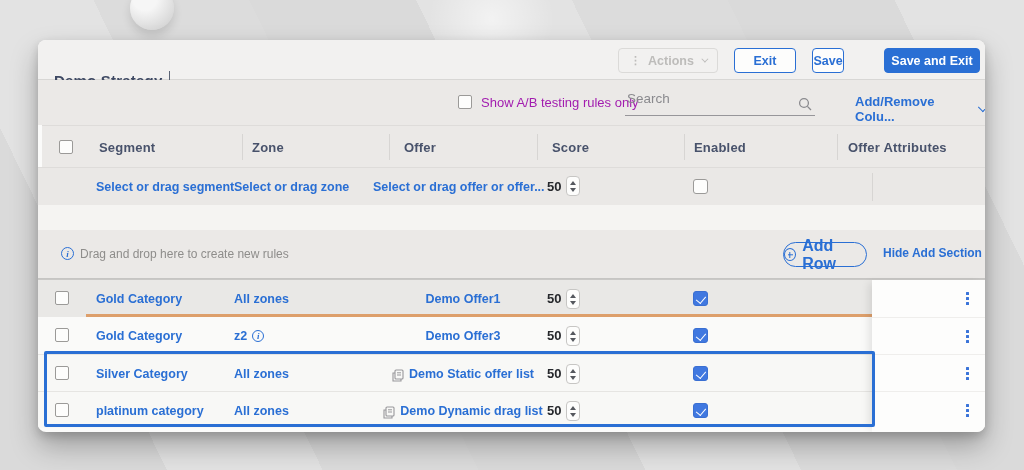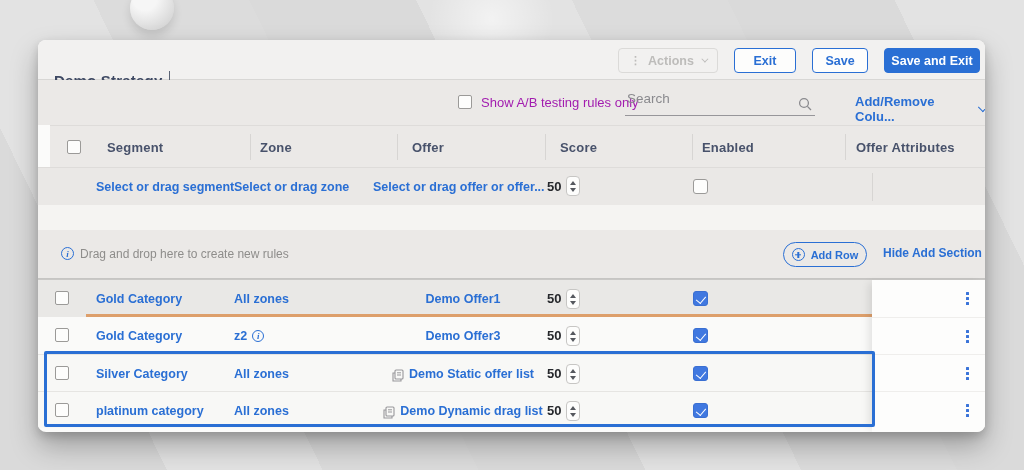--- a/index.html
+++ b/index.html
@@ -24,57 +24,57 @@
   
   .titlebar { position:absolute; left:0; top:0; width:100%; height:40px; background:#f2f1f0; border-bottom:1px solid #d8d7d5; }
   .title-wrap { position:absolute; left:16px; top:9px; height:40px; display:flex; align-items:flex-end; }
   .title { font-size:15px; font-weight:bold; color:#3e4963; letter-spacing:.2px; }
   .caret { width:1px; height:18px; background:#5b6475; margin-left:7px; }
   .btn { position:absolute; top:8px; height:25px; display:flex; align-items:center; justify-content:center;
          border-radius:4px; font-size:12.5px; font-weight:bold; cursor:pointer; }
   .btn-actions { left:580px; width:100px; border:1px solid #dbdad8; color:#bdbcba; background:transparent; gap:7px; font-weight:bold; }
   .btn-outline { border:1.5px solid #2a6fd4; color:#2a6fd4; background:#fdfdfc;text-align:center; }
   .btn-exit { left:696px; width:62px; }
-  .btn-save { left:774px; width:56px; }
+  .btn-save { left:774px; width:32px; }
   .btn-primary { left:846px; width:96px; background:#2a6fd4; color:#fff; border:1.5px solid #2a6fd4; }
   .chev { width:7px; height:7px; border-right:1.5px solid currentColor; border-bottom:1.5px solid currentColor;
           transform:rotate(45deg) translateY(-2px); display:inline-block; }
   .chev.small { width:5px; height:5px; }
   
   .filterbar { position:absolute; left:0; top:40px; width:100%; height:45px; background:#ebe9e7; }
   .ab-check { position:absolute; left:420px; top:15px; width:14px; height:14px; background:#fdfdfc;
               border:1.5px solid #9b9a98; border-radius:2px; cursor:pointer; }
   .ab-label { position:absolute; left:443px; top:15px; font-size:13px; color:#a21caf; }
   .search-box { position:absolute; left:587px; top:9px; width:190px; height:27px; border-bottom:1px solid #97969a; cursor:text; }
   .search-ph { position:absolute; left:2px; top:2px; font-size:13.5px; color:#8a8a8e; }
   .search-ic { position:absolute; right:3px; bottom:4px; width:14px; height:14px; }
   .search-ic svg { display:block; }
   .addremove { position:absolute; left:817px; top:14px; font-size:13px; font-weight:bold; color:#2a6fd4;
                display:flex; align-items:center; gap:8px; cursor:pointer; }
   .addremove .chev { margin-top:-2px; }
   
-  .thead { position:absolute; left:12px; top:85px; width:100%; height:42px; background:#ebe9e7; border-top:1px solid #dedcda; }
+  .thead { position:absolute; left:4px; top:85px; width:100%; height:42px; background:#ebe9e7; border-top:1px solid #dedcda; }
   .th { position:absolute; top:0; height:42px; display:flex; align-items:center;
         font-size:13px; font-weight:bold; color:#48526b; letter-spacing:.2px; }
   .hdr-check { position:absolute; left:17px; top:14px; width:14px; height:14px; background:#fdfdfc;
                border:1.5px solid #9b9a98; border-radius:2px; cursor:pointer; }
   .vline { position:absolute; top:8px; height:26px; width:1px; background:#d7d5d3; }
   
   .selrow { position:absolute; left:0; top:127px; width:100%; height:38px; background:#eae8e6; border-top:1px solid #dedcda; }
   .sel-link { position:absolute; top:12px; font-size:12.5px; font-weight:bold; color:#2a6fd4; cursor:pointer; white-space:nowrap; }
   .gapband { position:absolute; left:0; top:165px; width:100%; height:25px; background:#f5f4f2; }
   
   .dropzone { position:absolute; left:0; top:190px; width:100%; height:49px; background:#ebe9e7; border-bottom:1px solid #c6c5c3; }
   .hint { position:absolute; left:42px; top:17px; font-size:12px; color:#8e8d8b; }
   .info-ic { width:13px; height:13px; border:1.3px solid #2a6fd4; border-radius:50%; color:#2a6fd4;
              font-size:9px; font-weight:bold; display:inline-flex; align-items:center; justify-content:center;
              font-family:"Liberation Serif", serif; font-style:italic; }
   .hint-ic { position:absolute; left:23px; top:17px; }
   .btn-addrow { position:absolute; left:745px; top:12px; width:84px; height:25px; border:1.5px solid #2a6fd4;
-                border-radius:13px; color:#2a6fd4; font-size:11px; font-weight:bold; background:transparent;
+                border-radius:13px; color:#2a6fd4; font-size:16px; font-weight:bold; background:transparent;
                 display:flex; align-items:center; justify-content:center; gap:6px; cursor:pointer; }
   .plus-ic { width:13px; height:13px; border:1.3px solid #2a6fd4; border-radius:50%; position:relative; }
   .plus-ic::before, .plus-ic::after { content:""; position:absolute; background:#2a6fd4; }
   .plus-ic::before { left:50%; top:2.5px; bottom:2.5px; width:1.4px; transform:translateX(-50%); }
   .plus-ic::after  { top:50%; left:2.5px; right:2.5px; height:1.4px; transform:translateY(-50%); }
   .hide-link { position:absolute; left:845px; top:16px; font-size:12px; font-weight:bold; color:#2a6fd4; cursor:pointer; }
   
   .rows { position:absolute; left:0; top:239px; width:100%; height:150px; background:#fbfbfa; border-top:1px solid #c9c8c6;text-decoration:underline; }
   .row { position:relative; width:100%; height:37px; background:#fafaf9; cursor:pointer; }
   .row.state-drop-target { background:#e9e8e6; }

